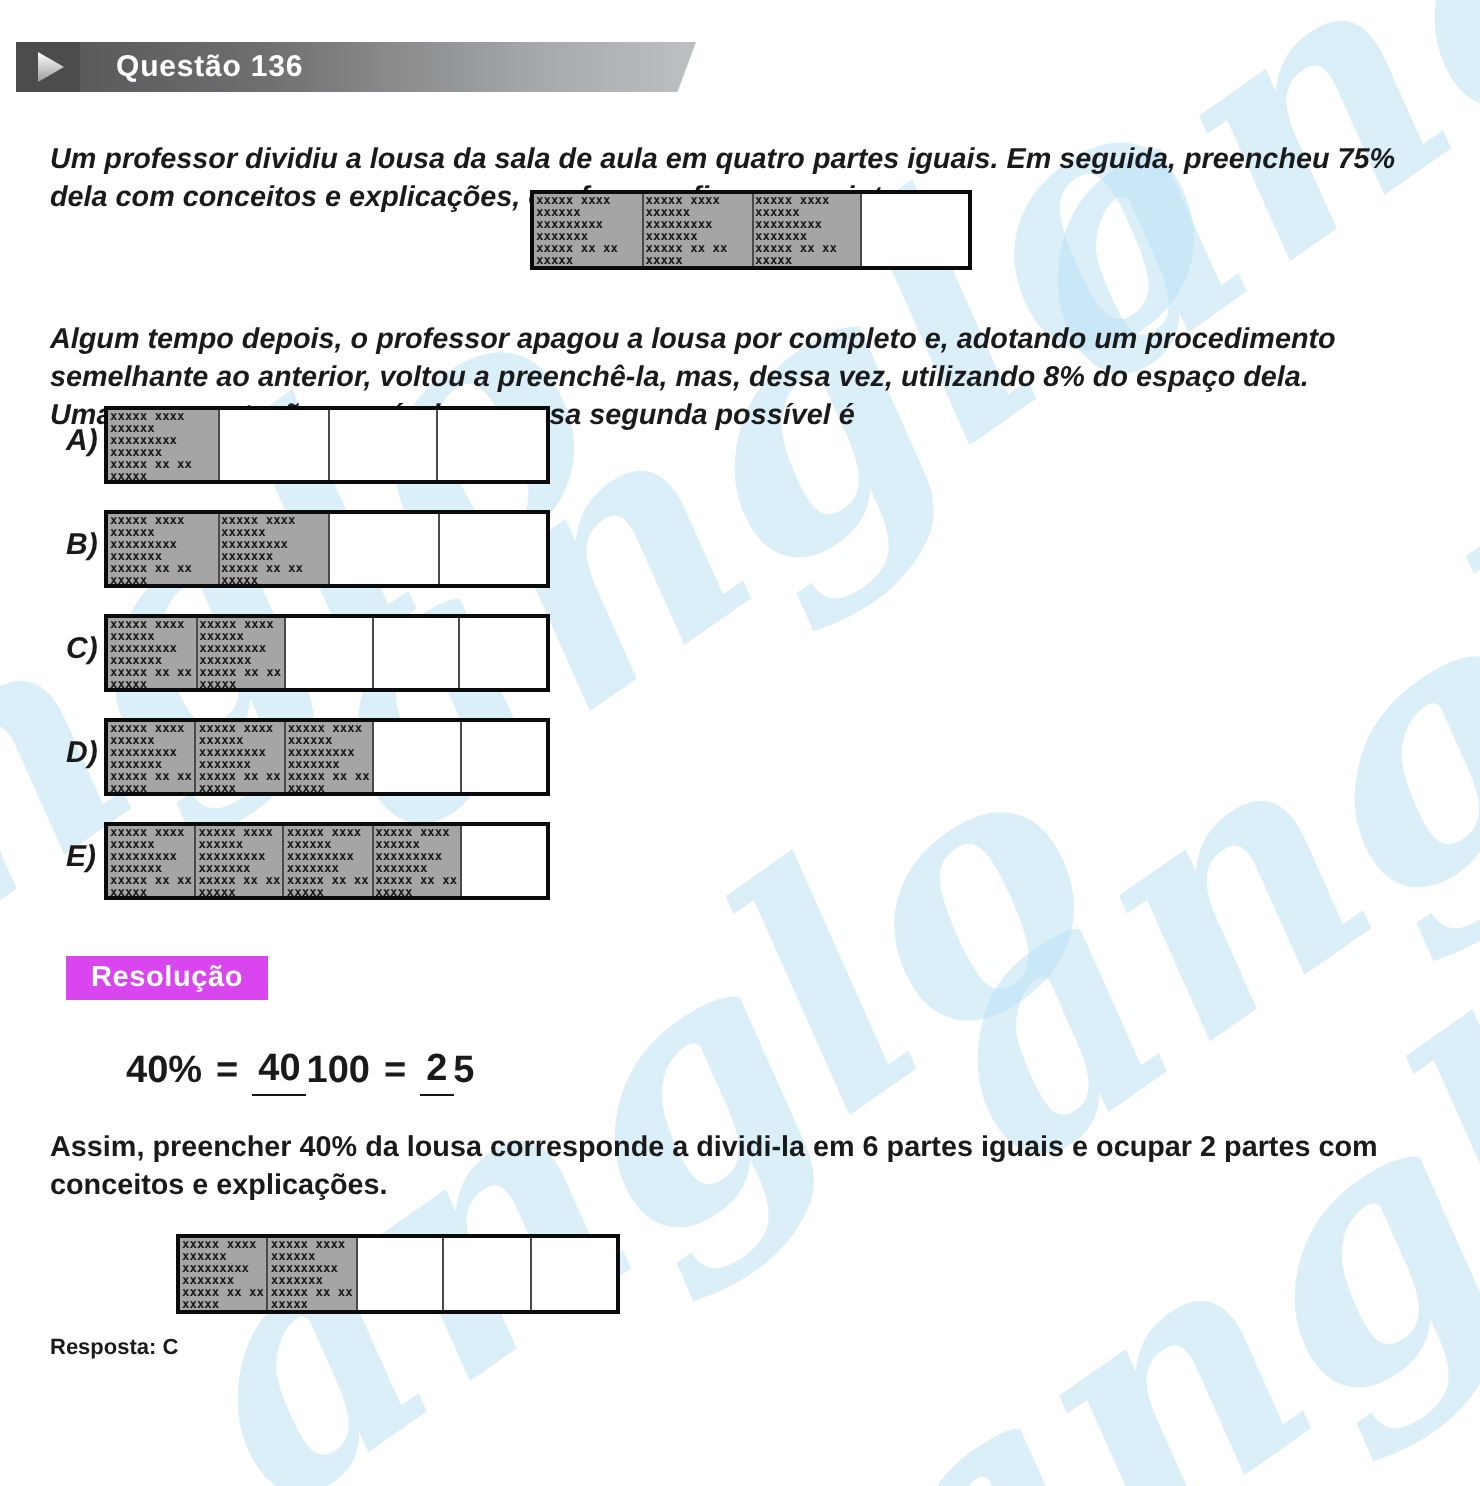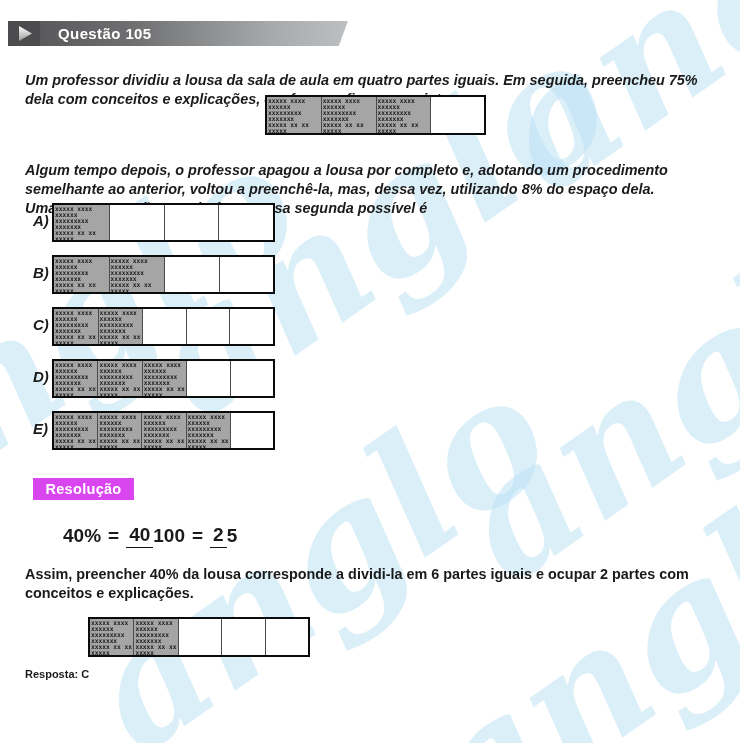--- a/index.html
+++ b/index.html
@@ -101,21 +101,21 @@
   <span class="wm" style="left:60px; top:465px;">anglo</span>
   <span class="wm" style="left:400px; top:545px;">anglo</span>
 
   <div class="content">
 
     <div class="qbar">
       <div class="qbar-square">
         <div class="qbar-arrow"></div>
       </div>
       <div class="qbar-band">
-        <span class="qbar-title">Questão 105</span>
+        <span class="qbar-title">Questão 136</span>
       </div>
     </div>
 
     <div class="para" id="para1">Um professor dividiu a lousa da sala de aula em quatro partes iguais. Em seguida, preencheu 75% dela com conceitos e explicações, conforme a figura seguinte.</div>
 
     <div class="board" id="board-statement">
         <div class="cell filled">xxxxx xxxx xxxxxx
 xxxxxxxxx xxxxxxx
 xxxxx xx xx xxxxx
 xx xxxxxxx xxxxxx

